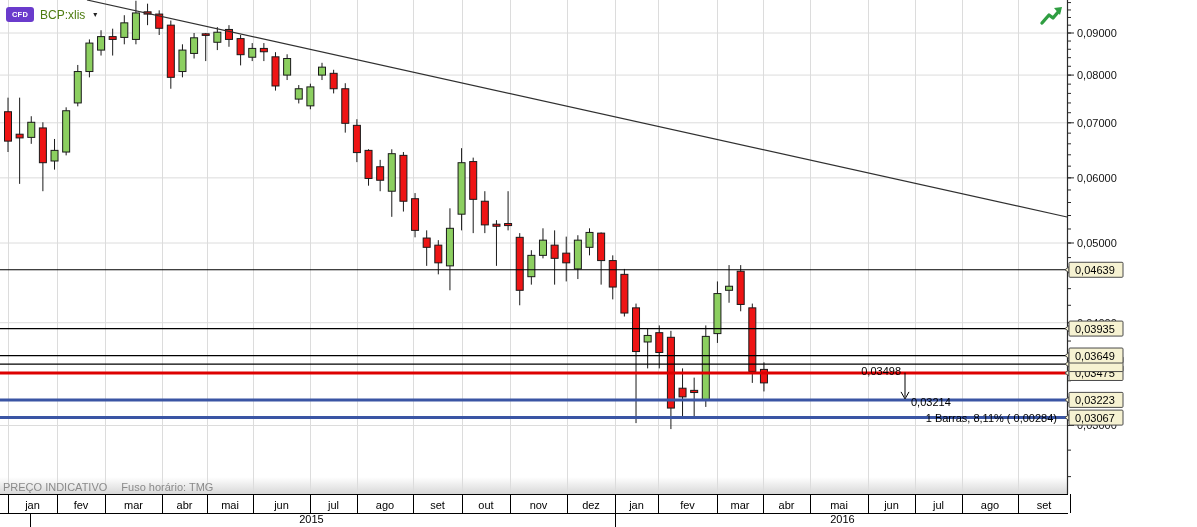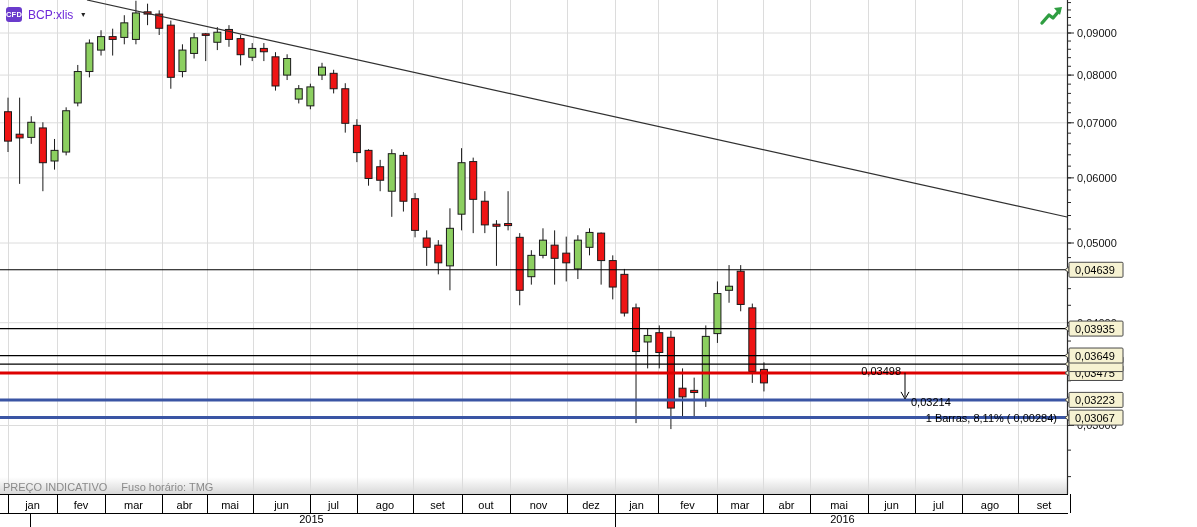--- a/index.html
+++ b/index.html
@@ -1,23 +1,23 @@
 <!DOCTYPE html>
 <html><head>
 <meta charset="utf-8">
 <style>
   html,body{margin:0;padding:0;background:#fff;}
   #app{position:relative;width:1197px;height:527px;background:#fff;overflow:hidden;
        font-family:"Liberation Sans",sans-serif;}
   #chart{position:absolute;left:0;top:0;}
   svg text{font-family:"Liberation Sans",sans-serif;}
   .chip{position:absolute;left:6px;top:7px;display:flex;align-items:center;gap:6px;cursor:pointer;}
-  .badge{display:inline-block;width:16px;height:15px;background:#6a3bcc;border-radius:3px;
+  .badge{display:inline-block;width:28px;height:15px;background:#6a3bcc;border-radius:3px;
          color:#fff;font-size:7.5px;font-weight:bold;text-align:center;line-height:15px;letter-spacing:.2px;}
-  .sym{font-size:12px;color:#6d28d9;}
+  .sym{font-size:12px;color:#4d7c0f;}
   .caret{font-size:8px;color:#222;margin-left:2px;}
   .trendicon{position:absolute;left:1039px;top:4px;width:26px;height:26px;cursor:pointer;}
   .status{position:absolute;left:3px;top:481px;font-size:11px;color:#8a8a8a;white-space:pre;}
   .status span{margin-right:14px;}
 </style>
 </head>
 <body>
 
 <div id="app">
   <svg id="chart" width="1197" height="527">

